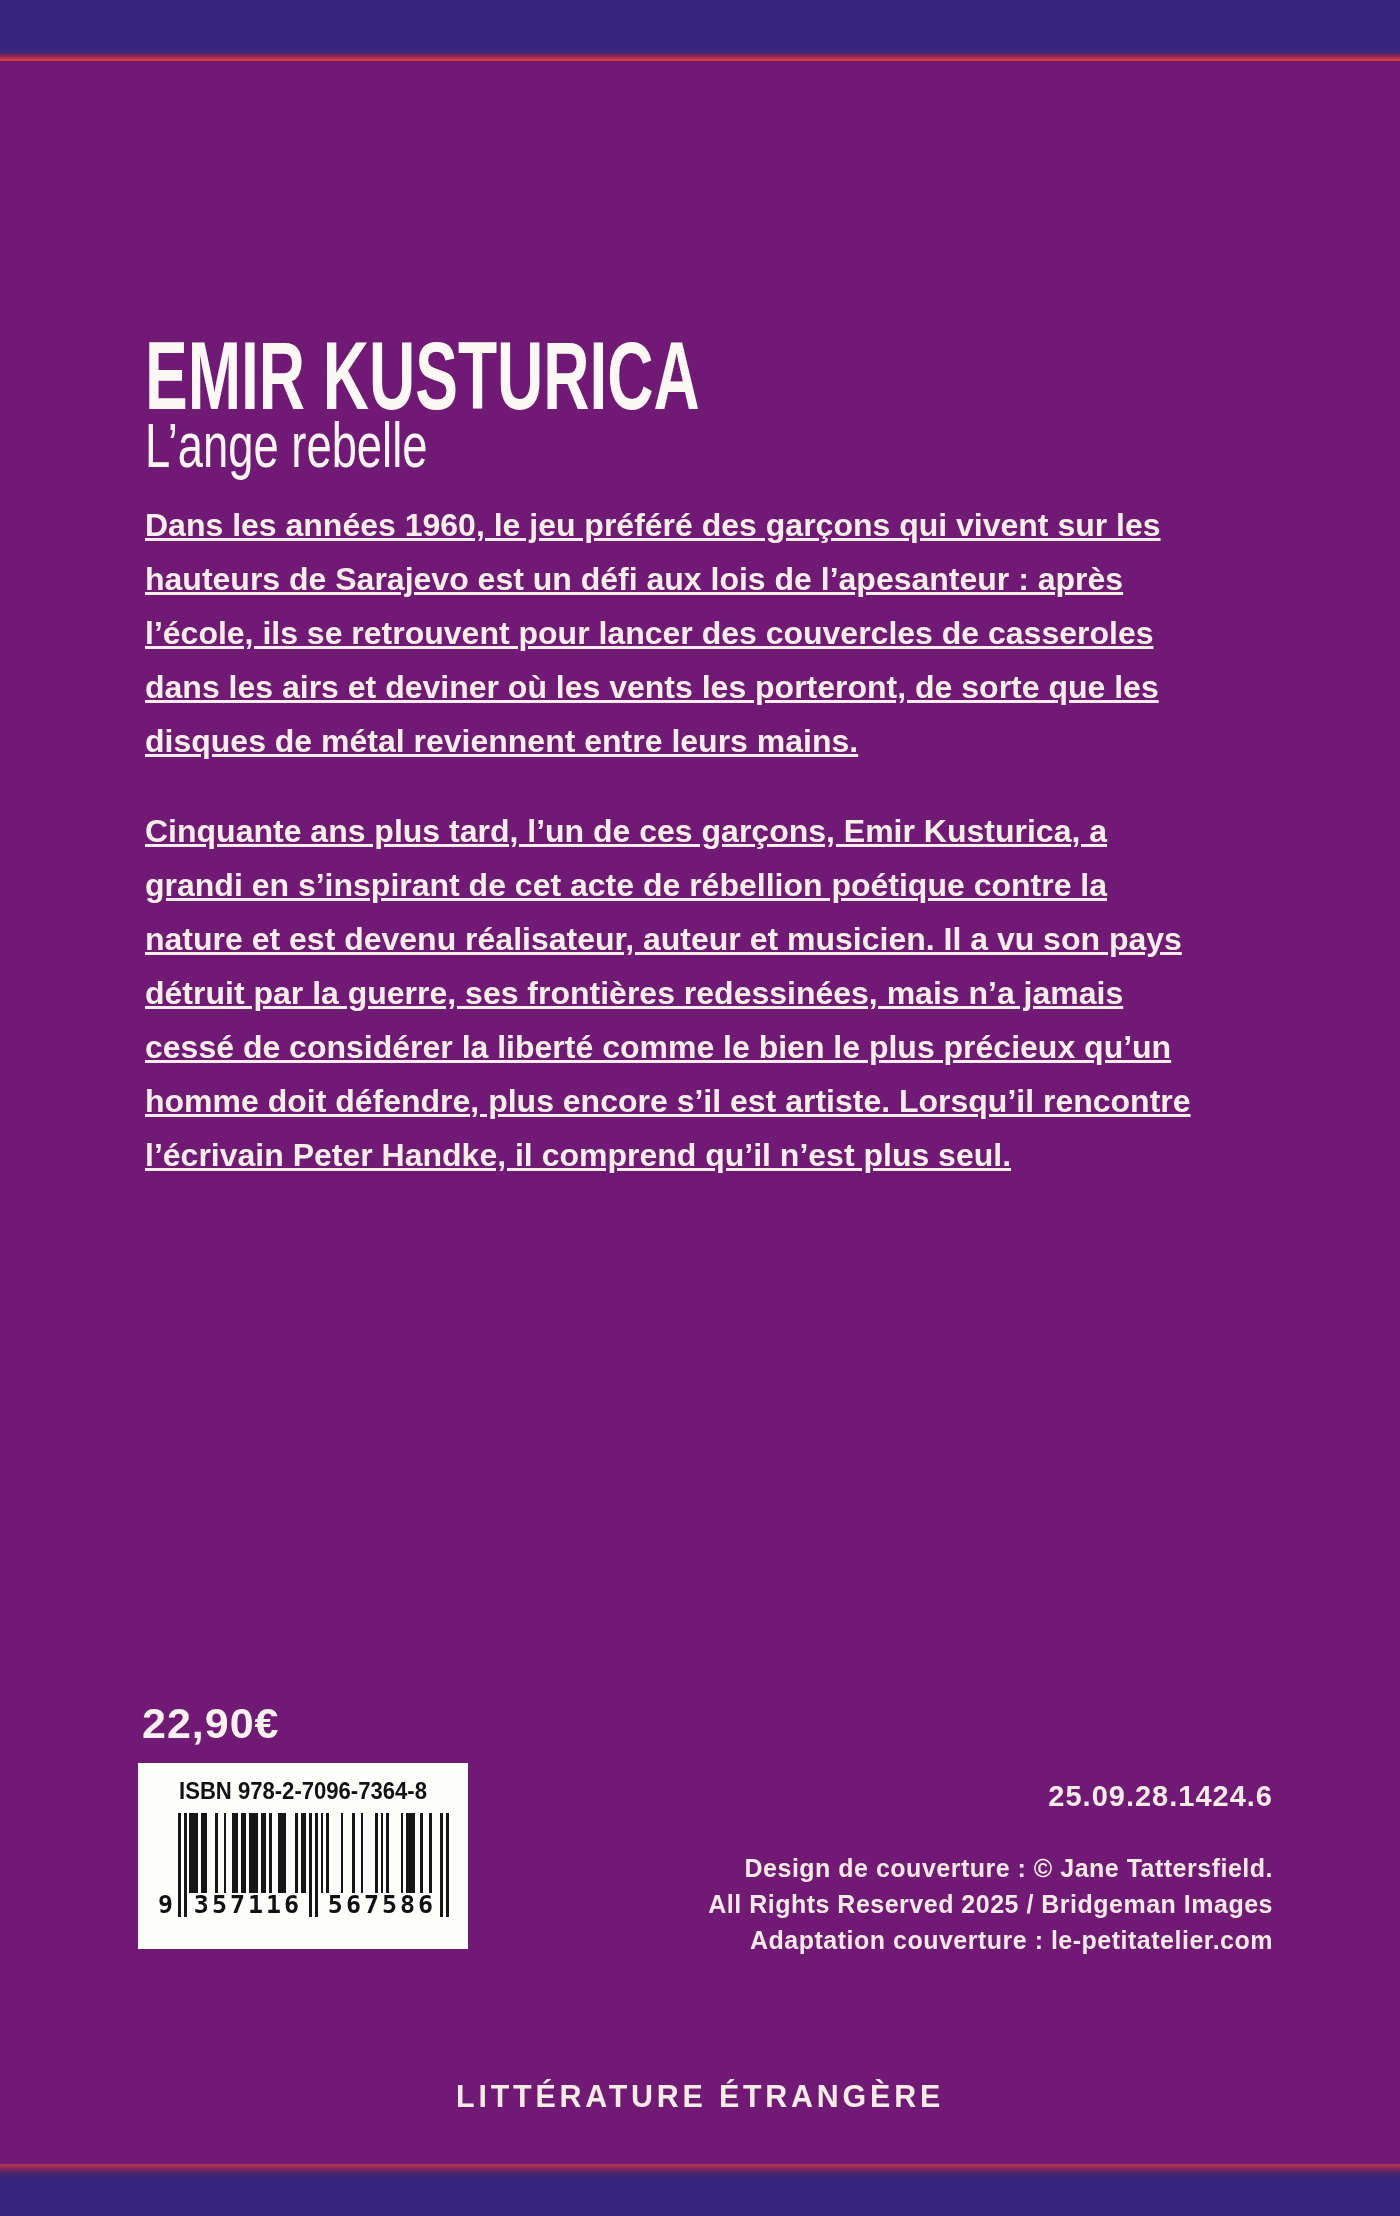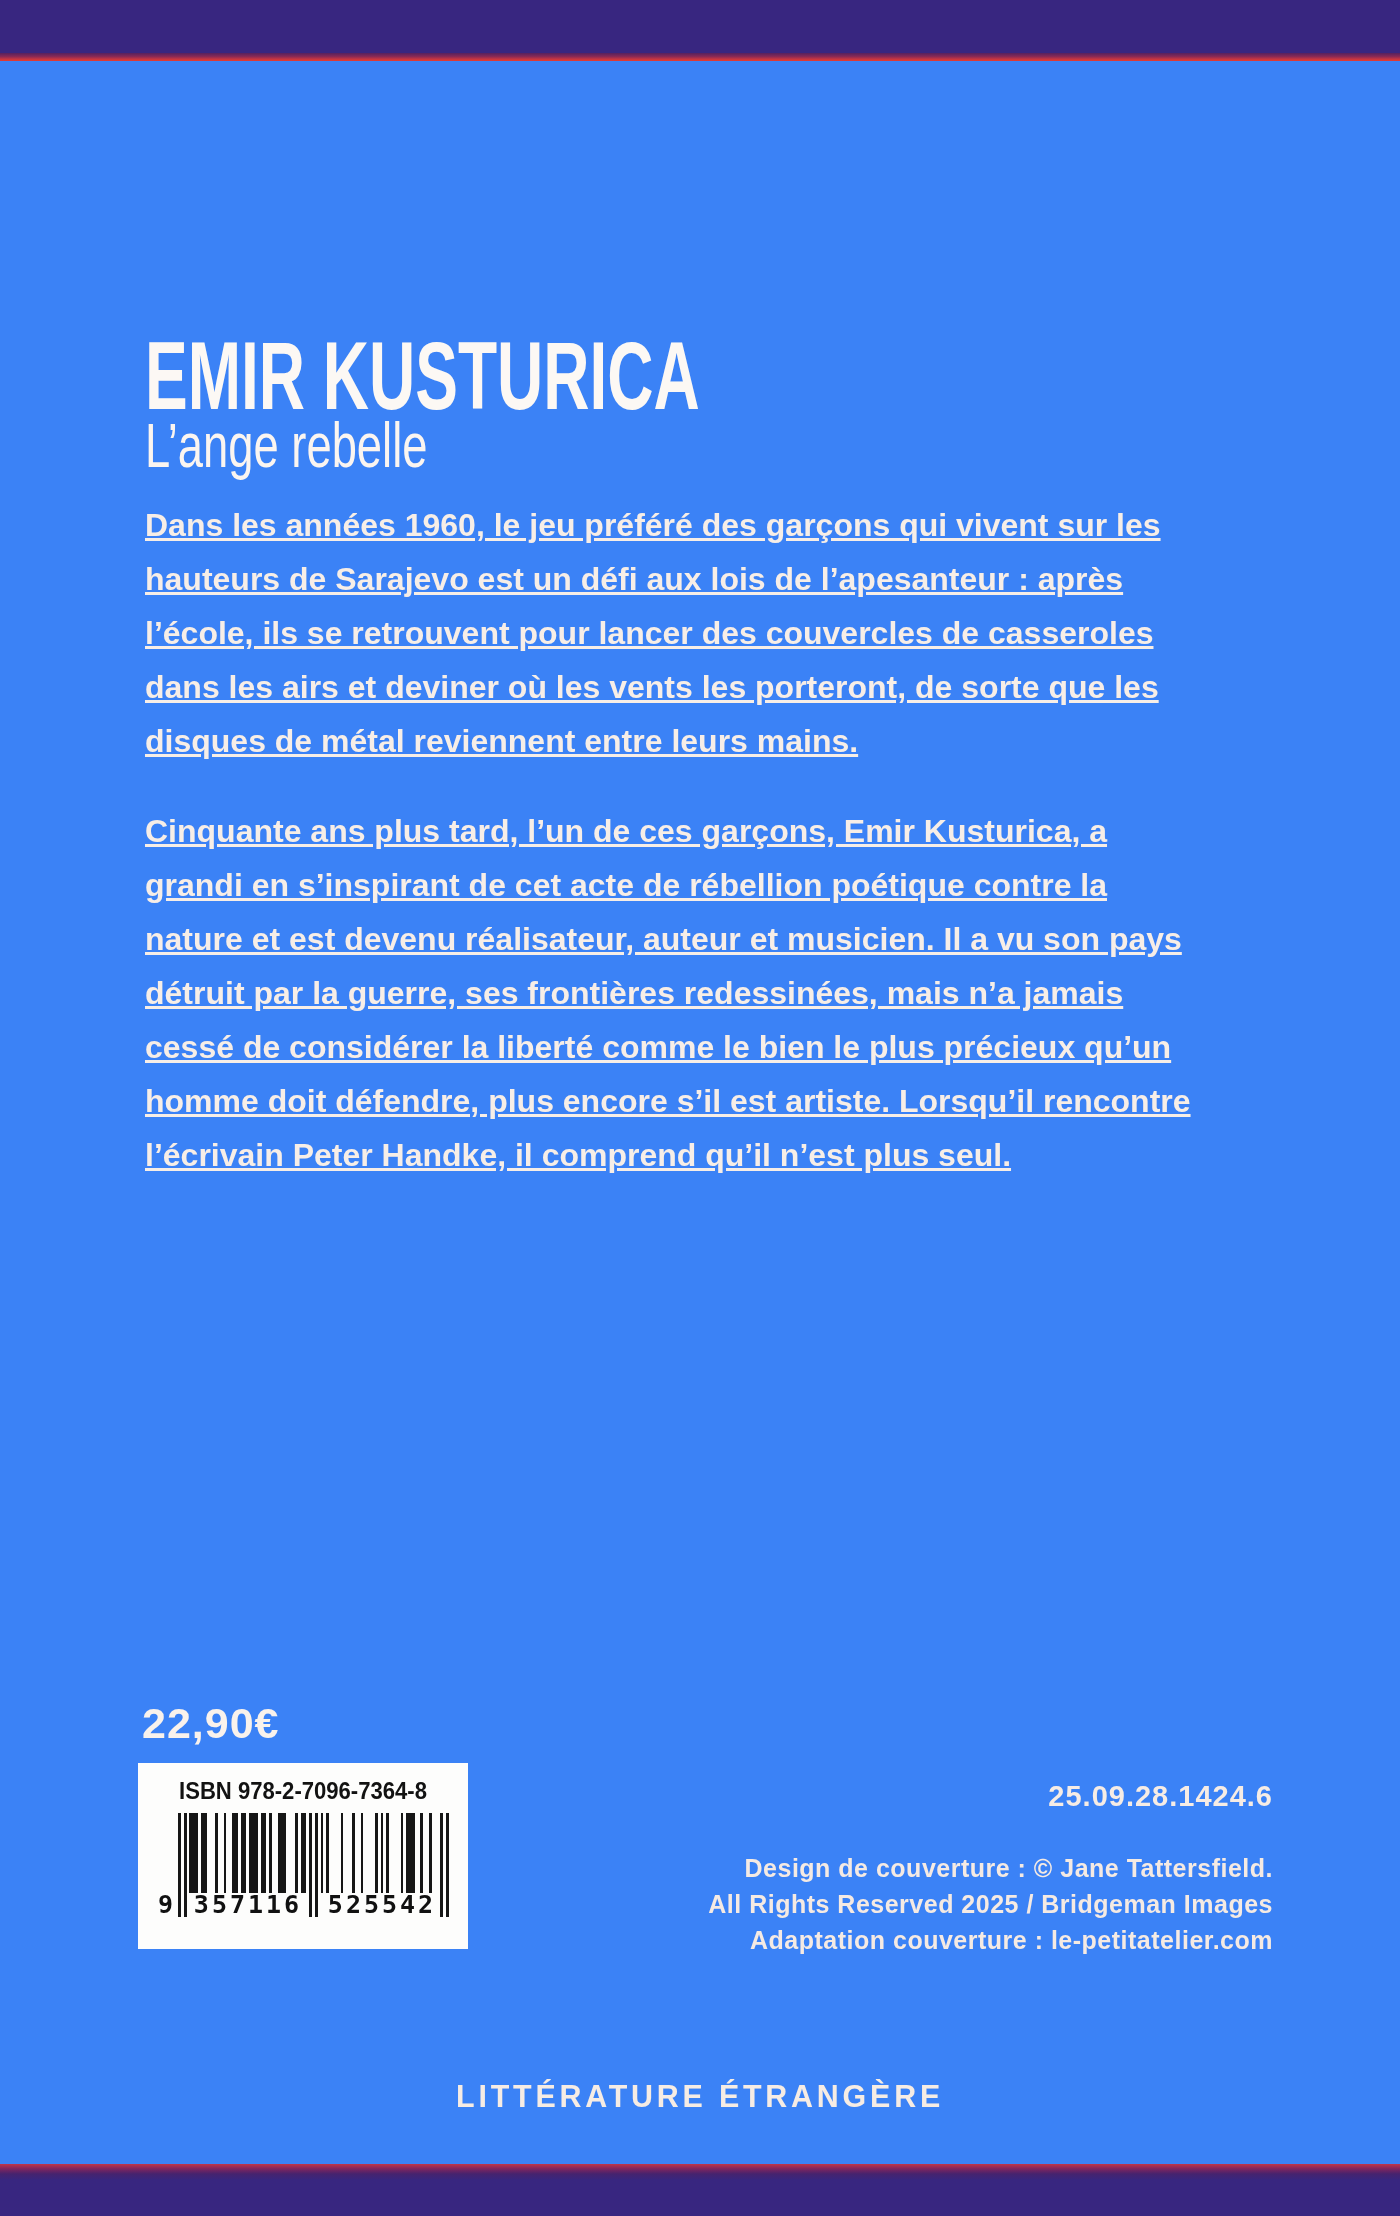--- a/index.html
+++ b/index.html
@@ -1,19 +1,19 @@
 <!DOCTYPE html>
 <html><head>
 <meta charset="utf-8">
 <style>
   html,body{margin:0;padding:0;background:#7a7a7a;}
   .page{
     position:relative;
     width:1400px;height:2216px;
-    background:#3b82f6;
+    background:#701a75;
     overflow:hidden;
     font-family:"Liberation Sans", sans-serif;
     color:#f7eee7;
   }
   .band-top{
     position:absolute;left:0;top:0;width:1400px;height:53px;
     background:#382680;
   }
   .band-top-edge{
     position:absolute;left:0;top:53px;width:1400px;height:8px;
@@ -127,21 +127,21 @@
 
 
   <div class="price">22,90€</div>
 
   <div class="isbn-box">
     <div class="isbn-label">ISBN 978-2-7096-7364-8</div>
     <div class="barcode" id="barcode">
       <div class="bar-digits">
         <span class="d-first">9</span>
         <span class="d-g1">357116</span>
-        <span class="d-g2">525542</span>
+        <span class="d-g2">567586</span>
       </div>
     <div class="bar" style="left: 0px; width: 2.85px; height: 104px;"></div>
         <div class="bar" style="left: 5.71px; width: 2.85px; height: 104px;"></div>
         <div class="bar" style="left: 11.41px; width: 8.56px; height: 80px;"></div>
         <div class="bar" style="left: 22.82px; width: 5.71px; height: 80px;"></div>
         <div class="bar" style="left: 37.08px; width: 2.85px; height: 80px;"></div>
         <div class="bar" style="left: 45.64px; width: 2.85px; height: 80px;"></div>
         <div class="bar" style="left: 54.2px; width: 5.71px; height: 80px;"></div>
         <div class="bar" style="left: 62.76px; width: 5.71px; height: 80px;"></div>
         <div class="bar" style="left: 71.32px; width: 8.56px; height: 80px;"></div>

